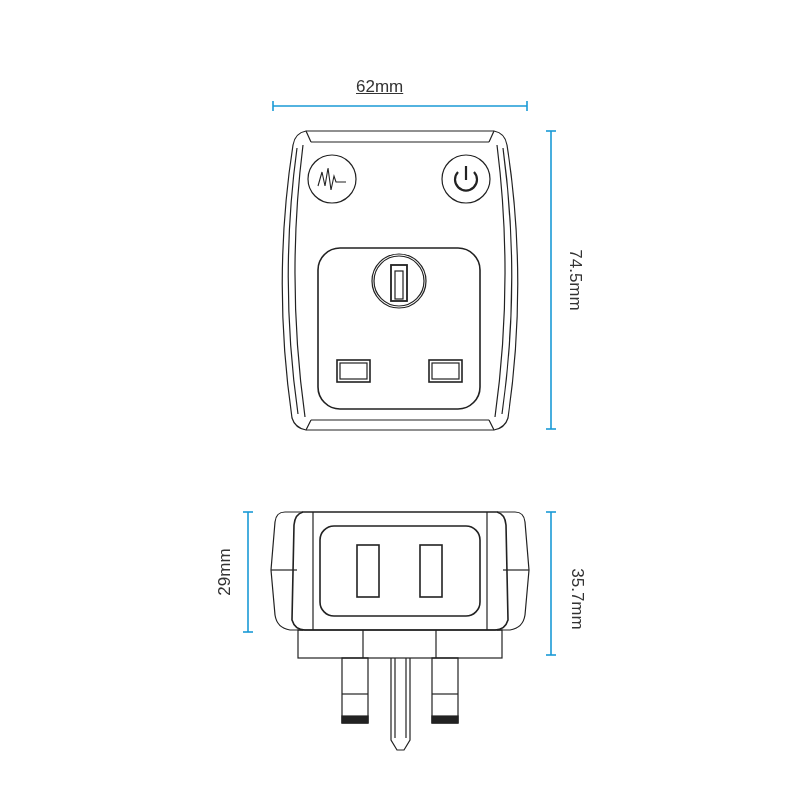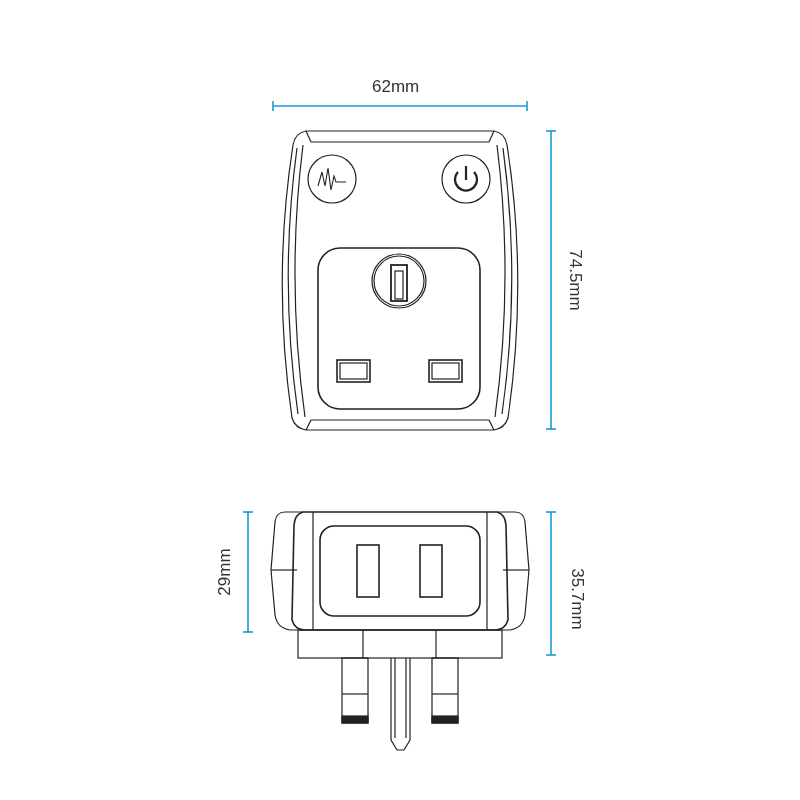--- a/index.html
+++ b/index.html
@@ -92,16 +92,16 @@
     <rect x="342" y="716" width="26" height="7" fill="#222"></rect>
     <rect x="432" y="658" width="26" height="65"></rect>
     <line x1="432" y1="694" x2="458" y2="694"></line>
     <rect x="432" y="716" width="26" height="7" fill="#222"></rect>
     <path d="M391,658 L391,740 L397,750 L404,750 L410,740 L410,658"></path>
     <line x1="395" y1="658" x2="395" y2="738"></line>
     <line x1="406" y1="658" x2="406" y2="738"></line>
   </g>
 </svg>
 
-<div class="dim-label" style="left:372px; top:77px;">62mm</div>
+<div class="dim-label" style="left:356px; top:77px;text-decoration:underline;">62mm</div>
 <div class="dim-label rot-cw" style="left:540px; top:270px; width:70px; text-align:center;">74.5mm</div>
 <div class="dim-label rot-ccw" style="left:197px; top:562px; width:56px; text-align:center;">29mm</div>
 <div class="dim-label rot-cw" style="left:542px; top:589px; width:70px; text-align:center;">35.7mm</div>
 
 </body></html>

